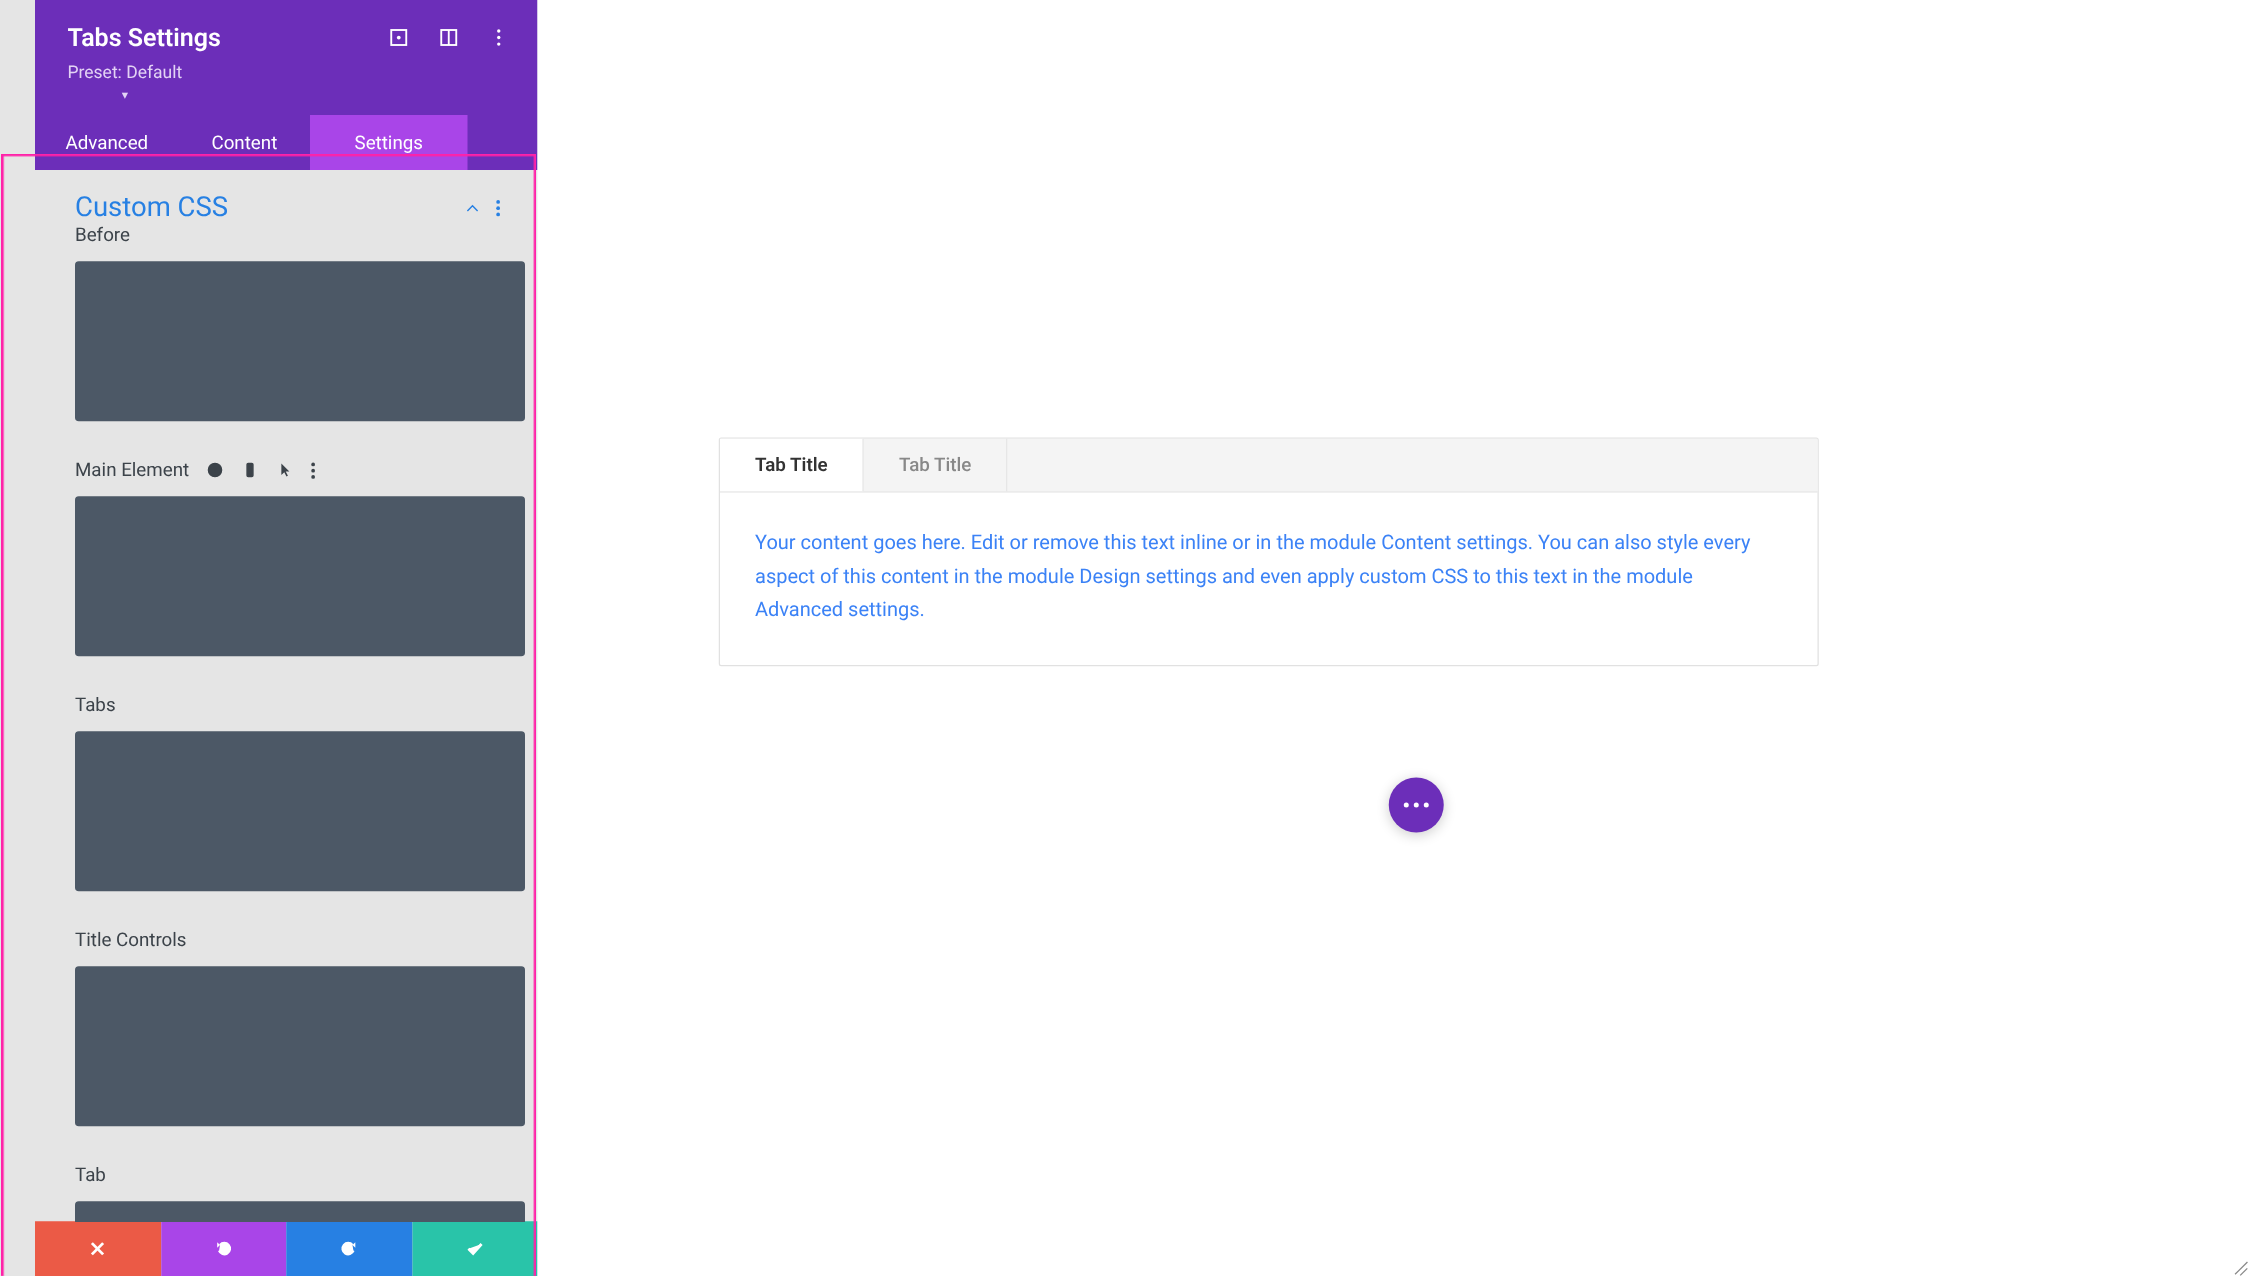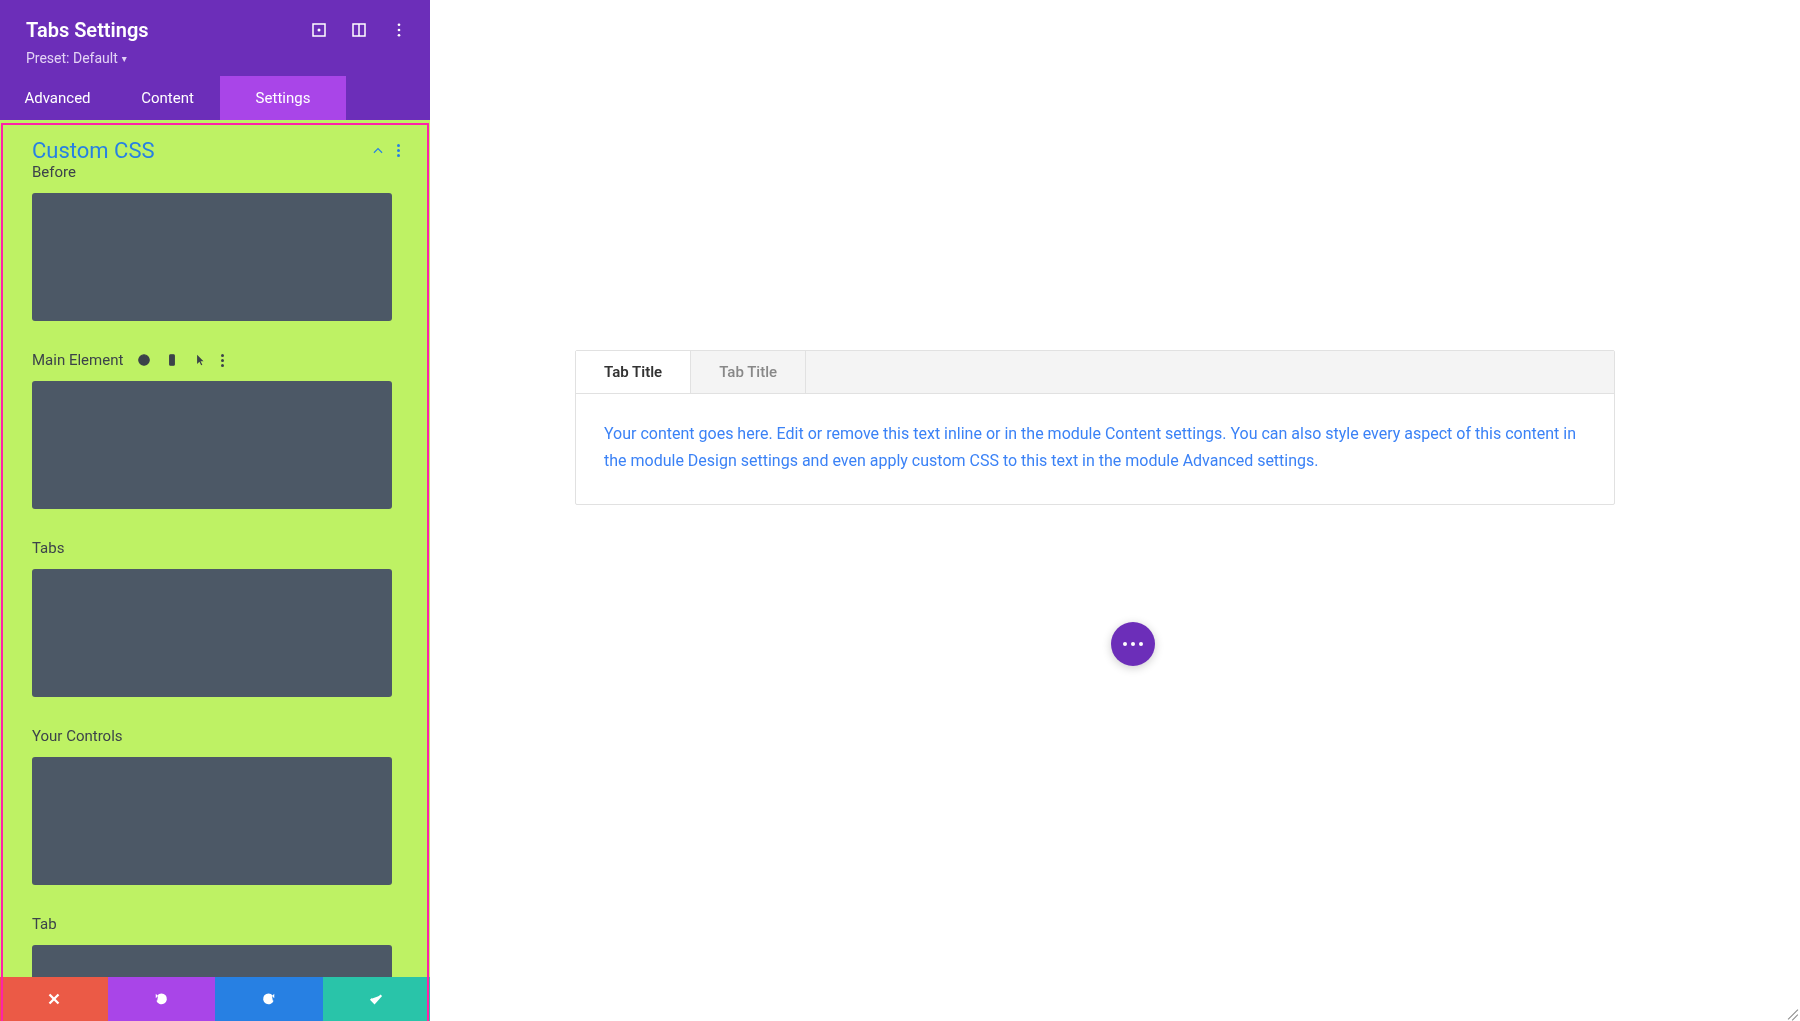--- a/index.html
+++ b/index.html
@@ -15,32 +15,33 @@
     }
     
     .panel {
       position: absolute;
       left: 0; top: 0;
       width: 430px;
       height: 1021px;
       display: flex;
       flex-direction: column;
       box-shadow: 0 0 18px rgba(0,0,0,0.08);
-      background:#bef264;
+      background:#e5e5e5;
+      padding-left:28px;
     }
     .panel-header {
       background: #6c2eb9;
       color: #fff;
       padding: 18px 22px 10px 26px;
     }
     .panel-header-top { display:flex; align-items:center; }
     .panel-title { font-size: 20px; font-weight:600; flex:1; }
     .hdr-icons { display:flex; gap:22px; align-items:center; }
     .hdr-icons svg { width:18px; height:18px; fill:#fff; stroke:#fff; cursor:pointer; }
-    .preset-row { margin-top:8px; font-size:14px; color:#e3d3f5; display:inline-flex; align-items:center; gap:4px; cursor:pointer;}
+    .preset-row { margin-top:8px; font-size:14px; color:#e3d3f5; display:inline-flex; align-items:center; gap:4px; cursor:pointer;flex-direction:column;}
     .preset-caret { font-size:10px;}
     
     .tabbar { display:flex; background:#6c2eb9; }
     .tabbar .tab {
       flex:none;
       padding: 13px 0;
       text-align:center;
       color:#fff;
       font-size:15px;
       cursor:pointer;
@@ -98,21 +99,21 @@
     .fb-save{background:#29c4a9;}
     
     .canvas {
       position:absolute;
       left:430px; right:0; top:0; bottom:0;
       background:#fff;
     }
     .module {
       position:absolute;
       left:145px; top:350px;
-      width:1040px;
+      width:880px;
       border:1px solid #e1e1e1;
       border-radius:2px;
     }
     .mod-tabs { display:flex; border-bottom:1px solid #e1e1e1;}
     .mod-tab {
       padding: 12px 28px;
       font-size:15px;
       font-weight:600;
       border-right:1px solid #e1e1e1;
       cursor:pointer;
@@ -216,21 +217,21 @@
             <span></span>
             <span></span>
           </div>
       </span>
     </div>
     <div class="code-box"></div>
 
     <div class="field-label">Tabs</div>
     <div class="code-box"></div>
 
-    <div class="field-label">Your Controls</div>
+    <div class="field-label">Title Controls</div>
     <div class="code-box"></div>
 
     <div class="field-label">Tab</div>
     <div class="code-box last"></div>
   </div>
 
   <div class="panel-footer">
     <div class="foot-btn fb-cancel">
       <svg viewBox="0 0 24 24">
           <line x1="6" y1="6" x2="18" y2="18" stroke-width="3"></line>

